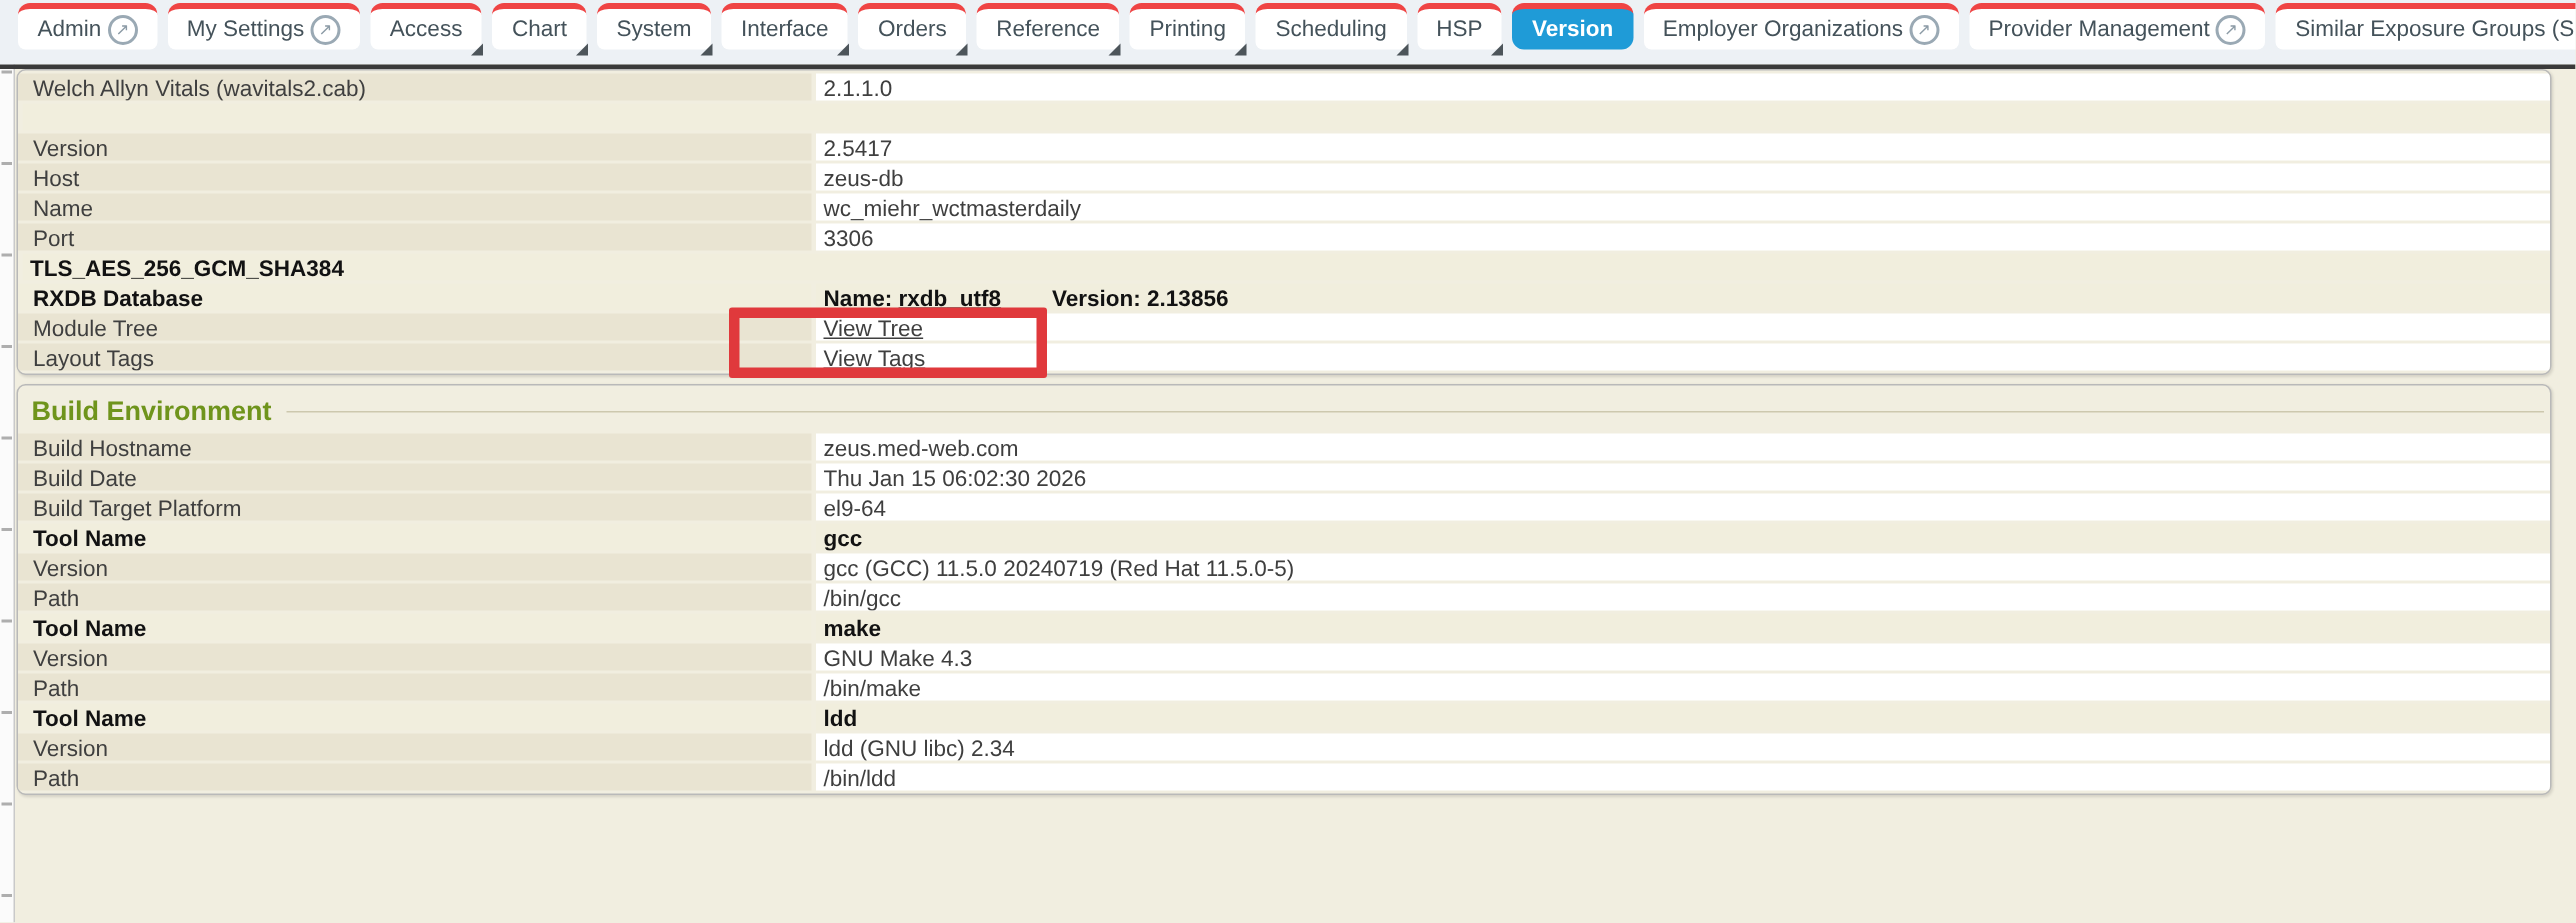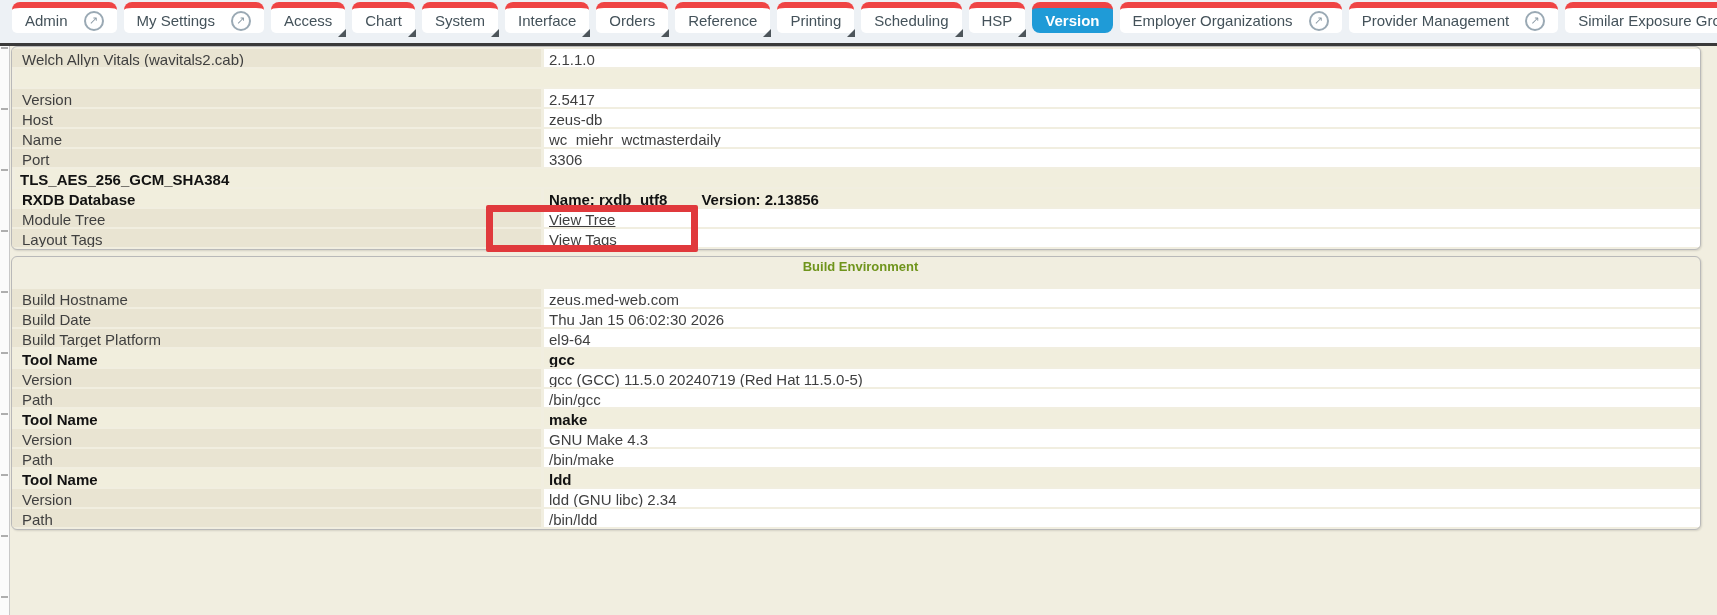--- a/index.html
+++ b/index.html
@@ -17,24 +17,24 @@
   }
   .gutter-tick { position:absolute; left:1px; width:7px; height:2px; background:#aeaeae; }
   
   #tabbar {
     position:absolute; left:0; top:0; width:1780px; height:43px;
     background:#edf1f5; padding:2px 0 0 12px;
     display:flex; gap:7px; align-items:flex-start; z-index:2;
   }
   .tab {
     position:relative; flex:0 0 auto;
-    background:#ffffff; border-top:6px solid #ef4444;
+    background:#ffffff; border-top:4px solid #ef4444;
     border-radius:8px 8px 5px 5px;
     height:31px; padding:0 13px;
-    display:flex; align-items:center; gap:16px;
+    display:flex; align-items:center; gap:4px;
     font-size:15px; color:#44525a; cursor:pointer; white-space:nowrap;
   }
   .tab.active {
     background:#1f9bd7; color:#ffffff; font-weight:bold; border-radius:8px;
   }
   .popout {
     width:20px; height:20px; border:2px solid #9aa9b4; border-radius:50%;
     display:flex; align-items:center; justify-content:center;
     font-size:11px; color:#8c9ba6; font-weight:normal;
   }
@@ -59,21 +59,21 @@
     overflow:hidden; white-space:nowrap;
   }
   .row .gap { width:3px; }
   .row .val { flex:1; background:#ffffff; padding-left:5px; white-space:nowrap; overflow:hidden; }
   .row.emphasis .lbl, .row.emphasis .val { background:#f1eedd; font-weight:bold; color:#121212; }
   .row a.tbl-link { color:#3f3f3f; text-decoration:underline; cursor:pointer;margin-top:24px; }
   .row.emphasis a.tbl-link { color:#121212; }
   .rxdb-version { margin-left:34px; }
   .section-header {
     height:30px; display:flex; align-items:center; padding-left:9px;
-    font-size:13px; font-weight:bold; color:#6f941c; gap:10px;flex-direction:column;
+    font-size:18px; font-weight:bold; color:#6f941c; gap:10px;
   }
   .section-header .rule { flex:1; height:1px; background:#cdc8ae; margin-right:4px; }
   
   #highlight-box {
     position:absolute; left:486px; top:205px; width:212px; height:47px;
     border:7px solid #e0393c; border-radius:2px; z-index:6; pointer-events:none;
   }
 </style>
 </head>
 <body>

